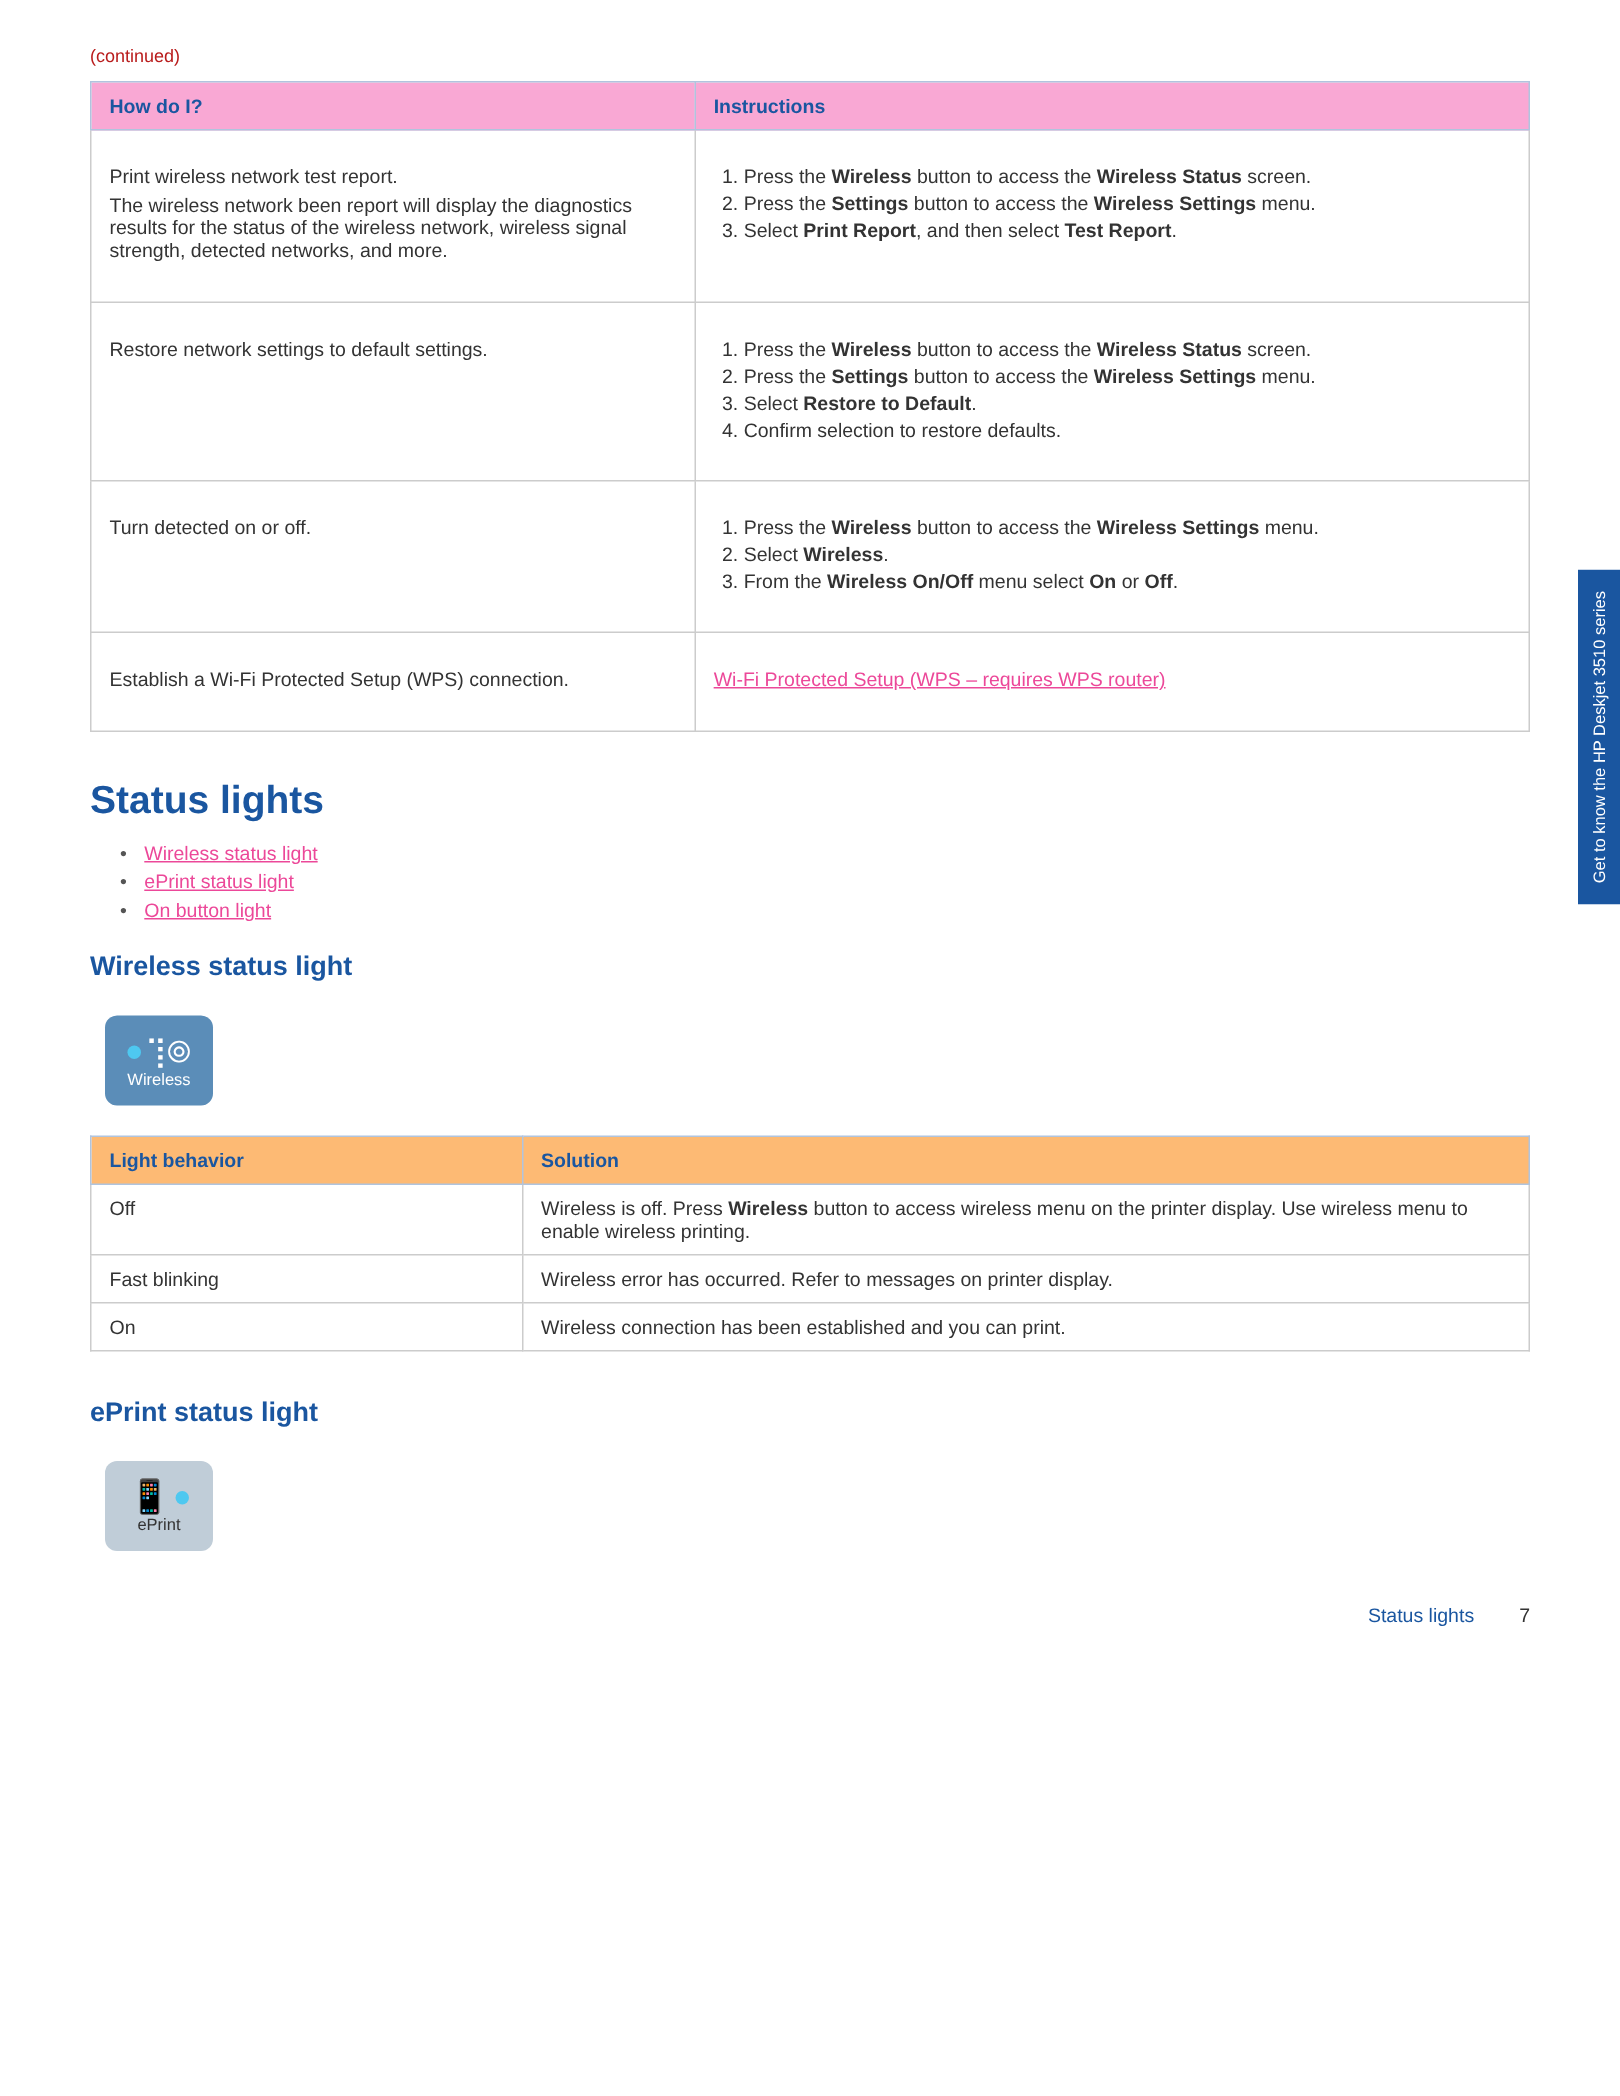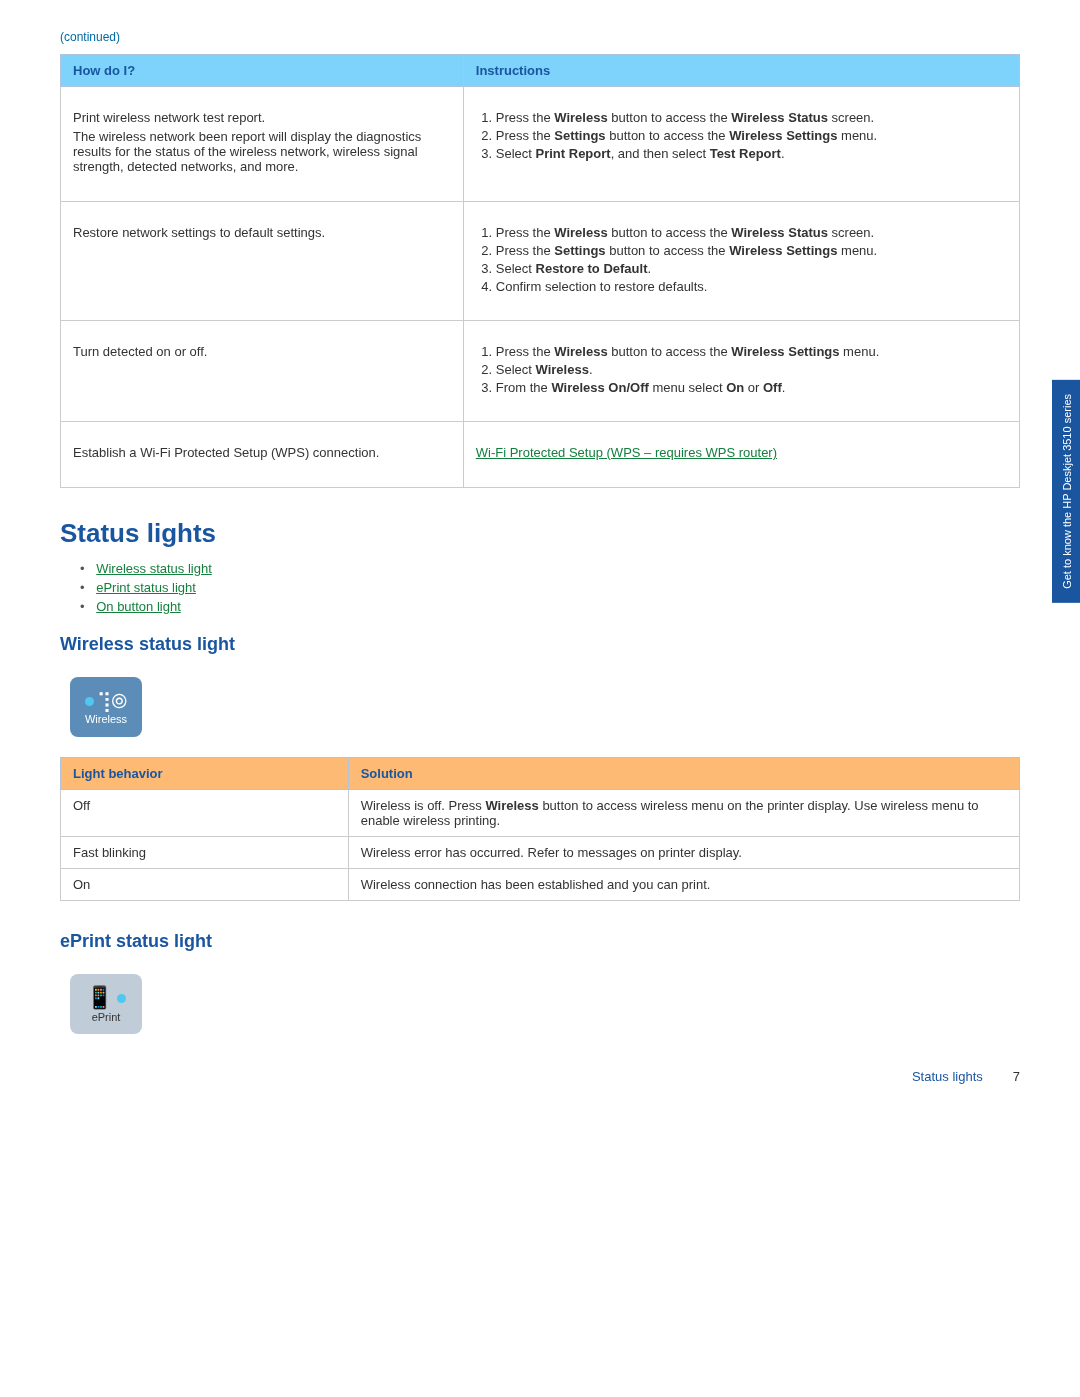--- a/index.html
+++ b/index.html
@@ -12,31 +12,31 @@
       min-height: 1397px;
       position: relative;
       overflow-x: hidden;
     }
     .page {
       padding: 30px 60px 60px 60px;
       position: relative;
     }
     .continued-label {
       font-size: 12px;
-      color: #0369a1;
+      color: #b91c1c;
       margin-bottom: 10px;
     }
     
     .main-table {
       width: 100%;
       border-collapse: collapse;
       margin-bottom: 30px;
     }
     .main-table th {
-      background: #7dd3fc;
+      background: #f9a8d4;
       color: #1a56a0;
       font-weight: bold;
       padding: 8px 12px;
       border: 1px solid #b0c4de;
       text-align: left;
       font-size: 13px;
     }
     .main-table td {
       padding: 23px 12px;
       border: 1px solid #ccc;
@@ -44,21 +44,21 @@
       font-size: 13px;
     }
     .main-table td.how-col {
       width: 42%;
     }
     .main-table td.inst-col {
       width: 58%;
     }
     .main-table td p { margin-bottom: 4px; }
     .bold { font-weight: bold; }
-    .link-text { color: #15803d; text-decoration: underline; cursor: pointer; }
+    .link-text { color: #ec4899; text-decoration: underline; cursor: pointer; }
     ol.inst-list { padding-left: 20px; }
     ol.inst-list li { margin-bottom: 3px; }
     
     .section-title {
       color: #1a56a0;
       font-size: 26px;
       font-weight: bold;
       margin: 28px 0 12px 0;
     }
     .sub-section-title {

